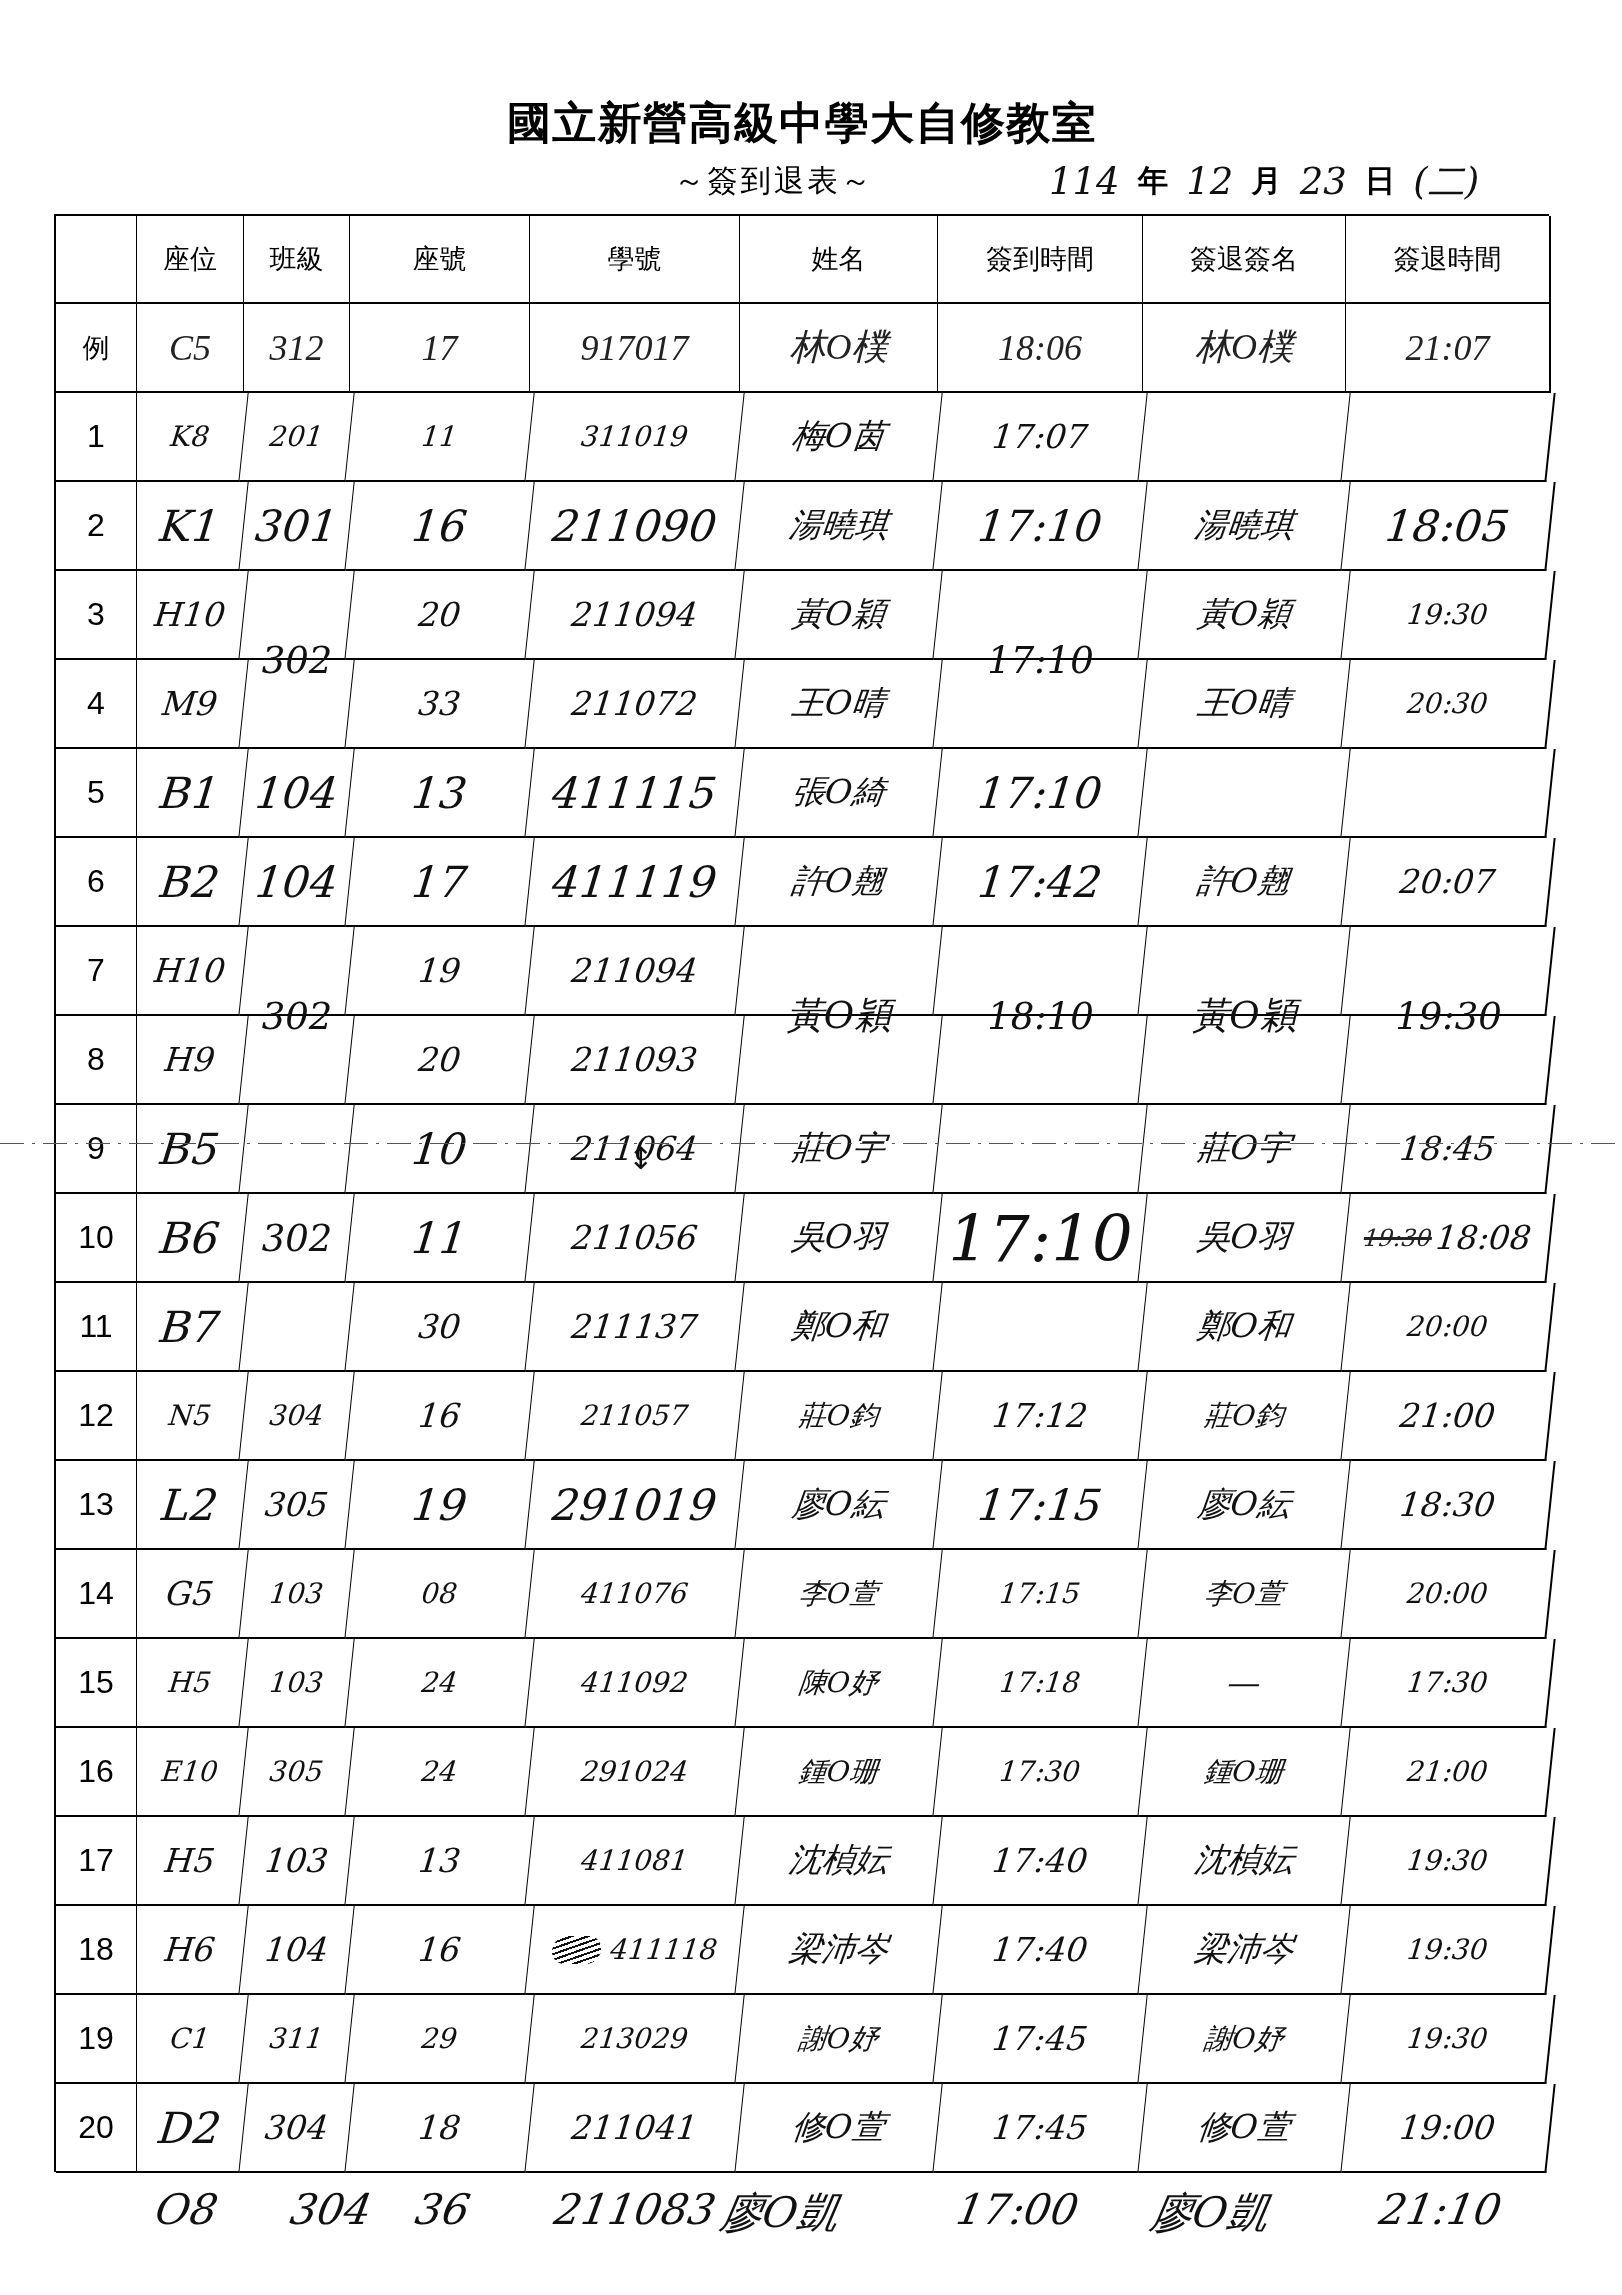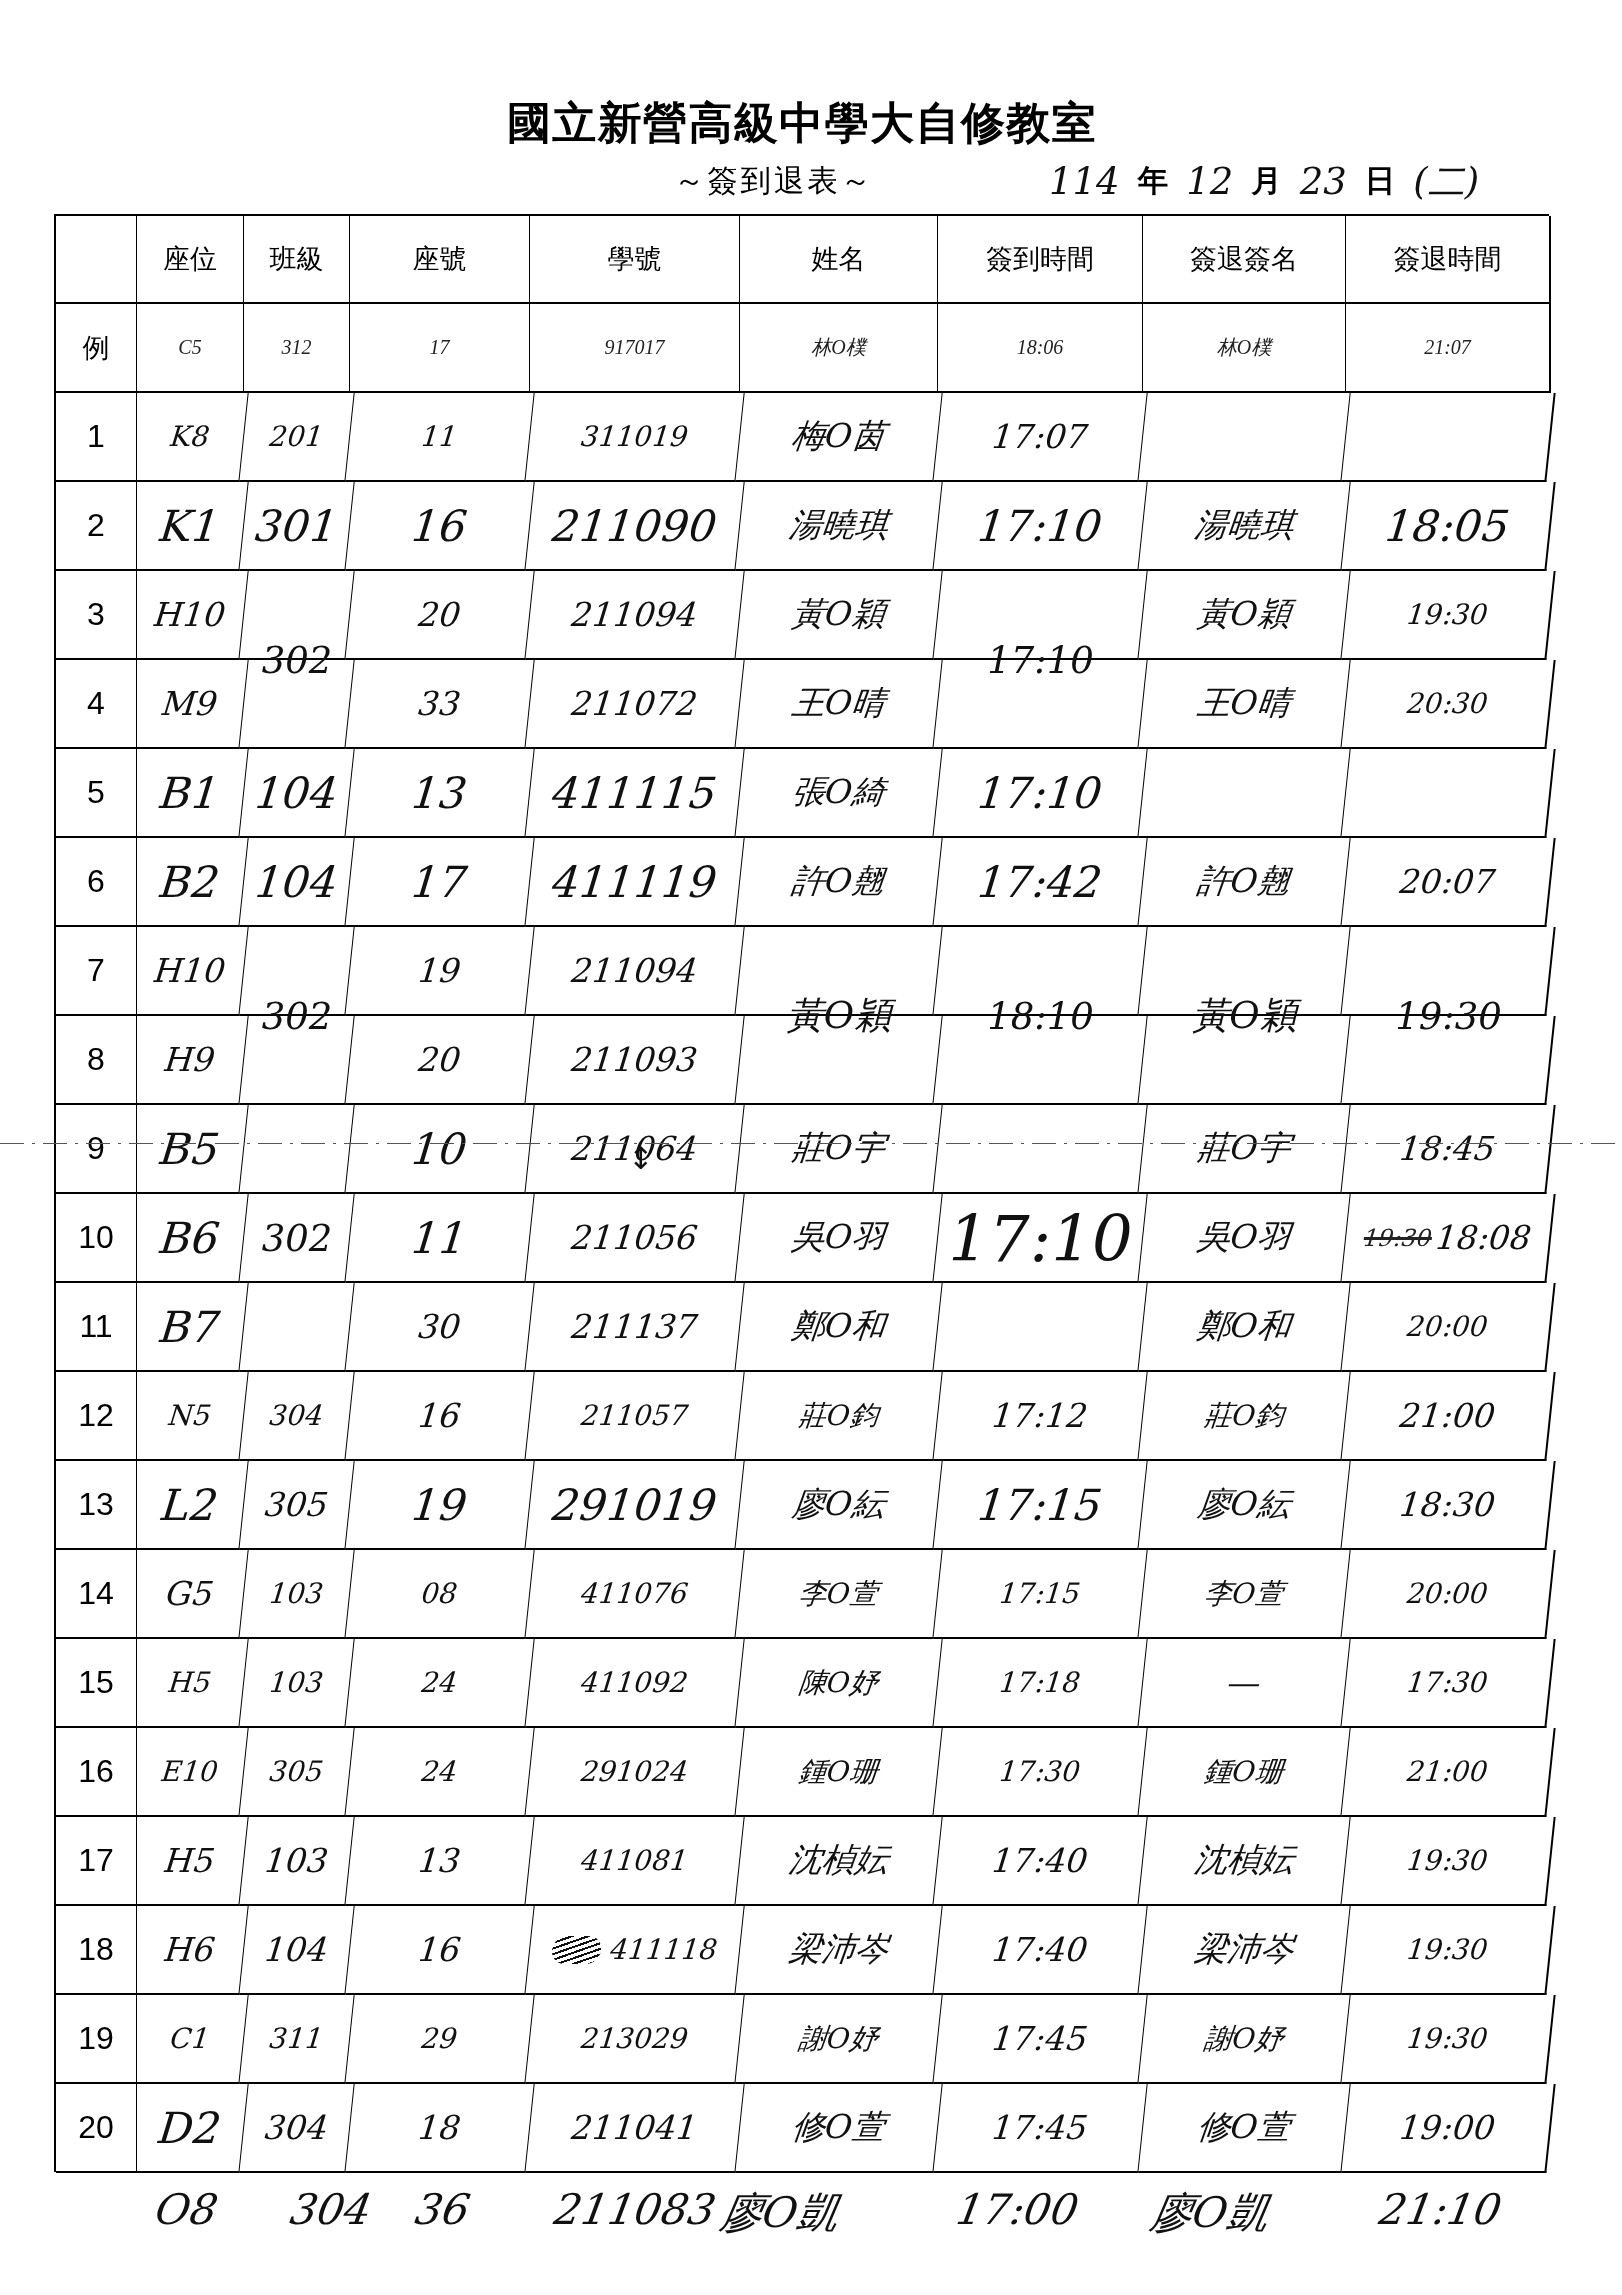--- a/index.html
+++ b/index.html
@@ -13,21 +13,21 @@
 
   .grid, .overlay { position:absolute; left:54px; top:214px; width:1495px; height:1958px; box-sizing:border-box;
     display:grid; grid-template-columns:81px 107px 106px 180px 210px 198px 205px 203px 205px;
     grid-template-rows:88px repeat(21, 89px); }
   .grid { border-top:2.1px solid #000; border-left:2.1px solid #000; }
   .overlay { border-top:2.1px solid transparent; border-left:2.1px solid transparent; pointer-events:none; }
 
   .c { box-sizing:border-box; border-right:1.4px solid #000; border-bottom:2.1px solid #000; display:flex; align-items:center; justify-content:center; overflow:hidden; white-space:nowrap; }
   .c.last { border-right:2.1px solid #000; }
   .h { font-family:"DejaVu Sans", sans-serif; font-size:27px; }
-  .ex { font-family:"Liberation Serif", serif; font-style:italic; font-size:20px; color:#222; }
+  .ex { font-family:"Liberation Serif", serif; font-style:italic; font-size:36px; color:#222; }
   .num { font-family:"Liberation Sans", sans-serif; font-size:32px; }
   .hw { font-family:"DejaVu Serif", serif; font-style:italic; font-size:33px; color:#111; transform:skewX(-6deg); }
   .hw.lg { font-size:43px; }
   .hw.sm { font-size:28px; }
   .struck { text-decoration:line-through; text-decoration-thickness:2.8px; font-size:23.6px; margin-right:4.2px; color:#222; }
 
   .ov { display:flex; align-items:center; justify-content:center; font-family:"DejaVu Serif", serif; font-style:italic; font-size:37px; color:#111; }
   .ov.big { font-size:64px; }
 
   .fold { position:absolute; left:0; top:1143px; width:1623px; height:1.4px;

